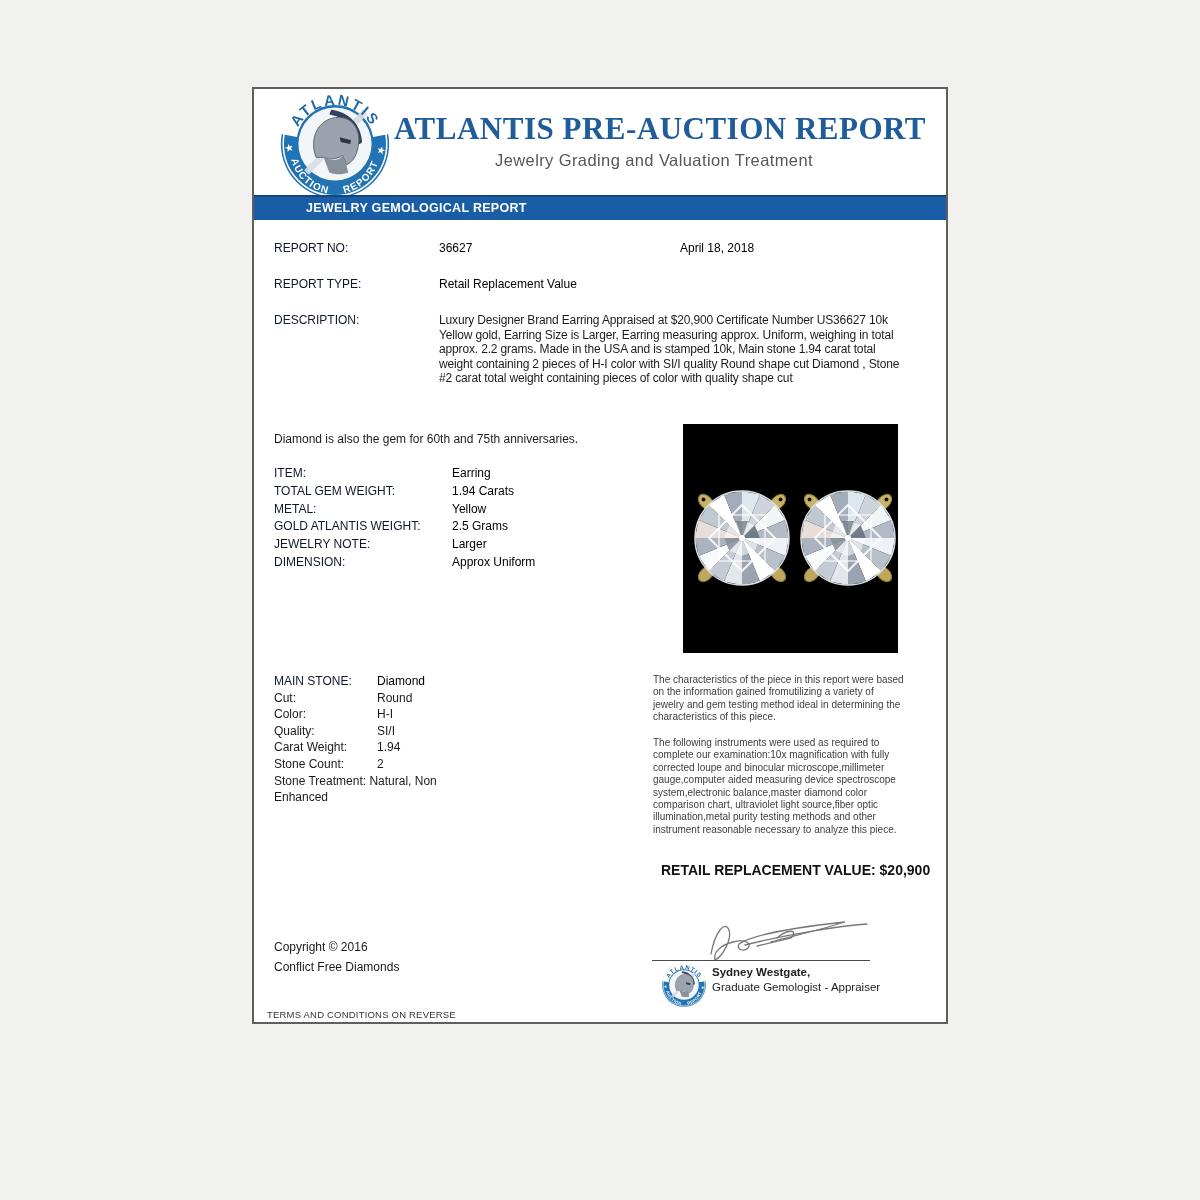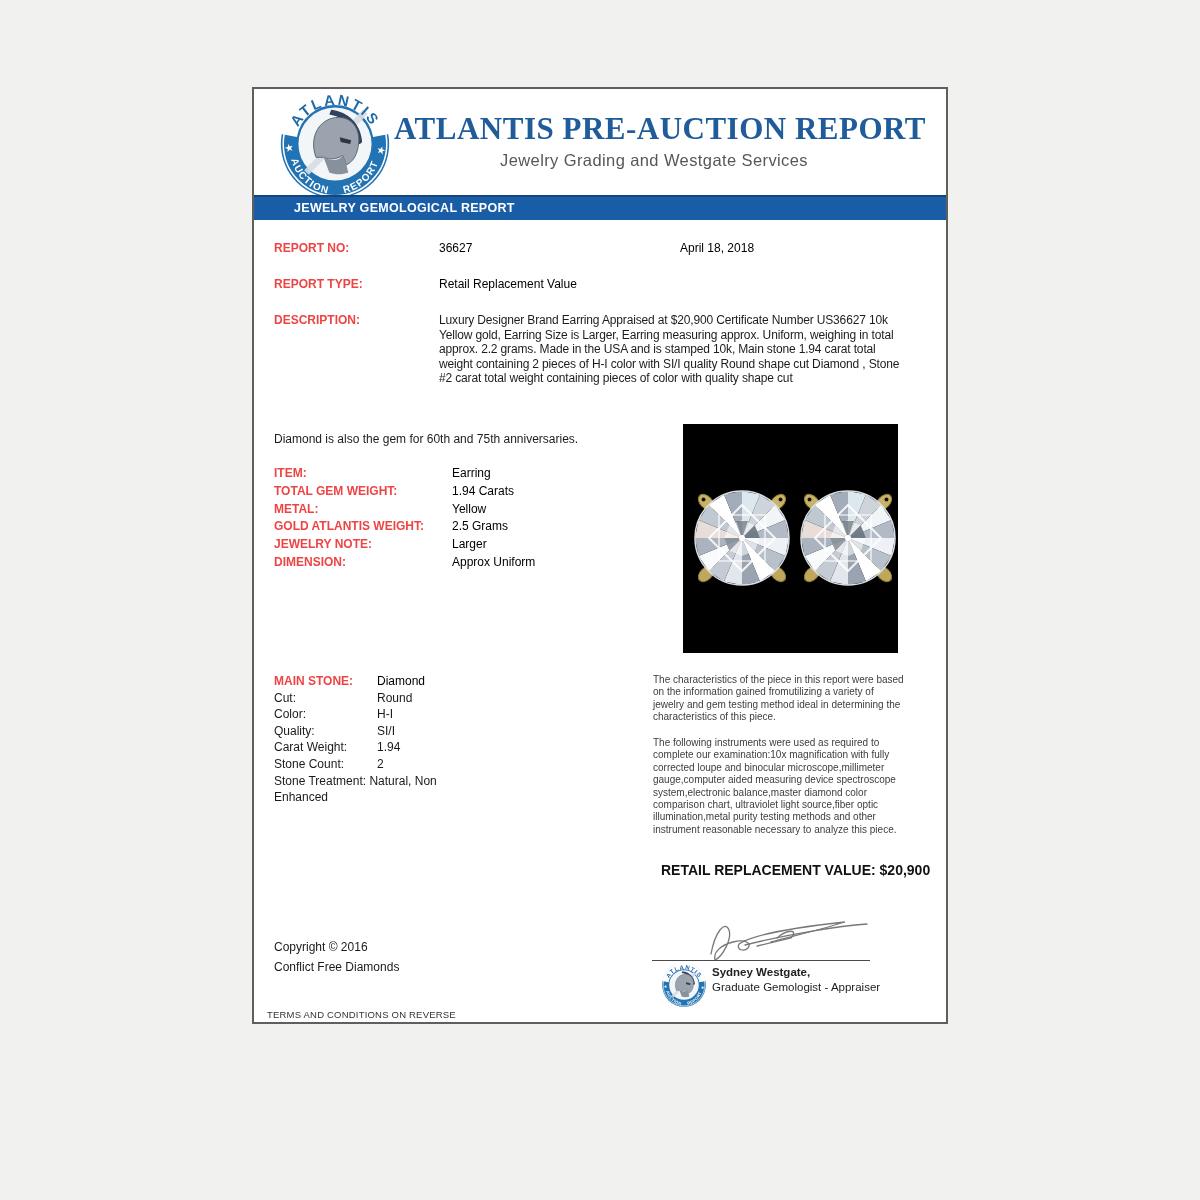--- a/index.html
+++ b/index.html
@@ -8,24 +8,24 @@
   .page{position:absolute;left:252px;top:87px;width:692px;height:933px;background:#ffffff;
         border:2px solid #5f5f5f;}
   .abs{position:absolute;}
   .logo-svg{position:absolute;left:24px;top:-2px;width:114px;height:114px;}
   .title{position:absolute;left:140px;top:22px;width:520px;
          font-family:"Liberation Serif",serif;font-weight:600;font-size:31px;
          color:#1f5c99;letter-spacing:.5px;white-space:nowrap;}
   .subtitle{position:absolute;left:140px;top:62px;width:520px;text-align:center;
             font-size:16.5px;color:#575757;letter-spacing:.4px;}
   .banner{position:absolute;left:0;top:106px;width:692px;height:25px;background:#1a5da7;
-          border-top:2px solid #16477c;box-sizing:border-box;}
+          border-top:2px solid #16477c;box-sizing:border-box;padding-left:12px;}
   .banner span{display:block;padding-left:40px;line-height:23px;color:#ffffff;
                font-size:12.5px;font-weight:bold;letter-spacing:.3px;}
-  .lbl{font-weight:bold;font-size:12px;color:#ef4444;}
+  .lbl{font-weight:normal;font-size:12px;color:#0f172a;}
   .val{font-size:12px;color:#000000;}
   .desc-text{font-size:12px;line-height:14.6px;letter-spacing:-0.15px;color:#1c1c1c;}
   .note{font-size:12px;line-height:15px;color:#1c1c1c;}
   .item-rows{position:absolute;left:20px;top:377px;width:400px;}
   .item-row{display:flex;height:17.8px;align-items:flex-start;}
   .item-row .lbl{width:178px;flex:none;}
   .ms{position:absolute;left:20px;top:584px;width:218px;font-size:12px;line-height:16.6px;}
   .ms-row{display:flex;}
   .ms-row .k{width:103px;flex:none;}
   .small-par{position:absolute;width:254px;font-size:10px;line-height:12.4px;color:#3d3d3d;}
@@ -109,21 +109,21 @@
   </defs>
 </svg>
 
 <div class="canvas">
   <div class="page">
 
     <svg class="logo-svg" viewBox="-60 -60 120 120">
       <use href="#badge"></use>
     </svg>
     <div class="title">ATLANTIS PRE-AUCTION REPORT</div>
-    <div class="subtitle">Jewelry Grading and Westgate Services</div>
+    <div class="subtitle">Jewelry Grading and Valuation Treatment</div>
     <div class="banner">
       <span>JEWELRY GEMOLOGICAL REPORT</span>
     </div>
 
     <div class="abs lbl" style="left:20px;top:152px;">REPORT NO:</div>
     <div class="abs val" style="left:185px;top:152px;">36627</div>
     <div class="abs val" style="left:426px;top:152px;">April 18, 2018</div>
 
     <div class="abs lbl" style="left:20px;top:188px;">REPORT TYPE:</div>
     <div class="abs val" style="left:185px;top:188px;">Retail Replacement Value</div>

